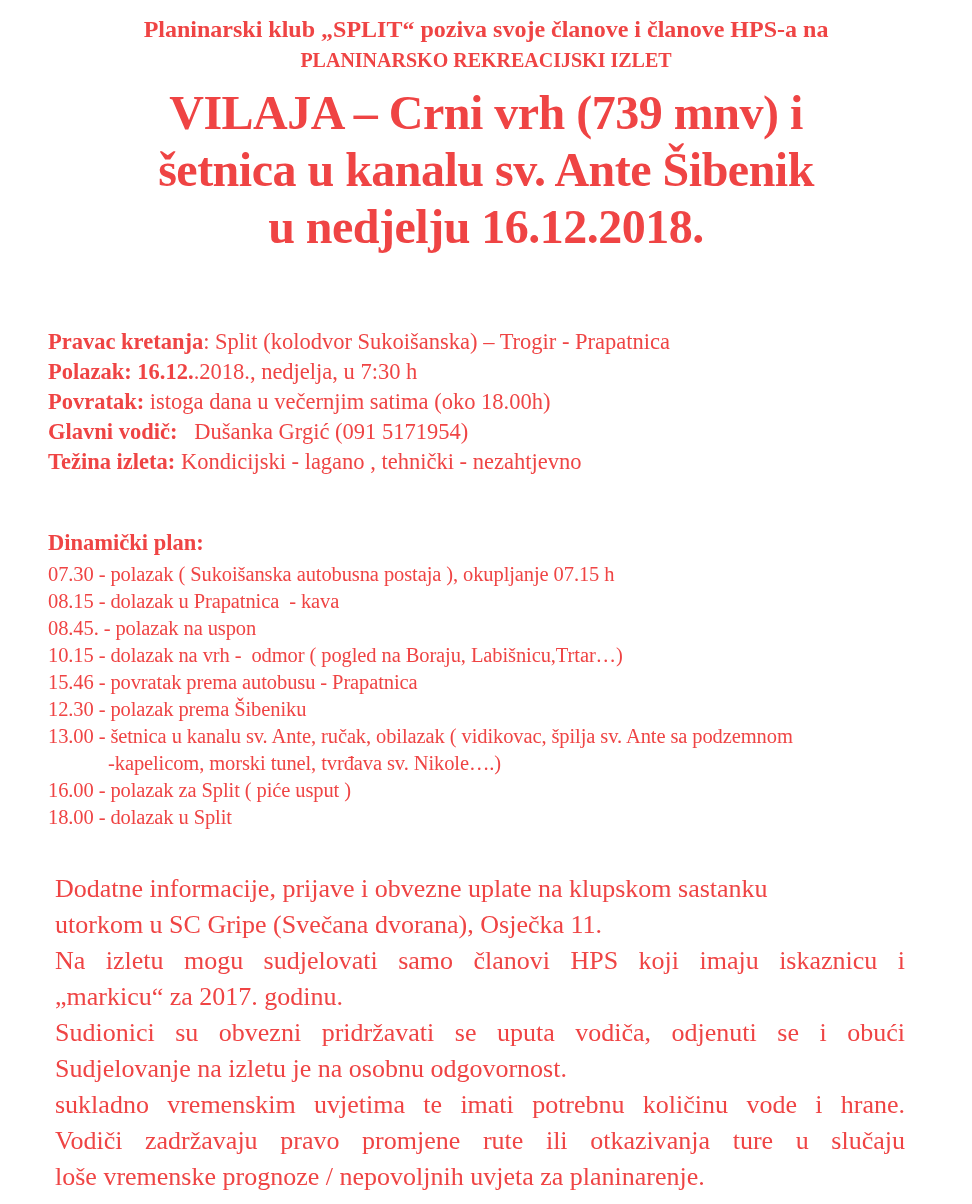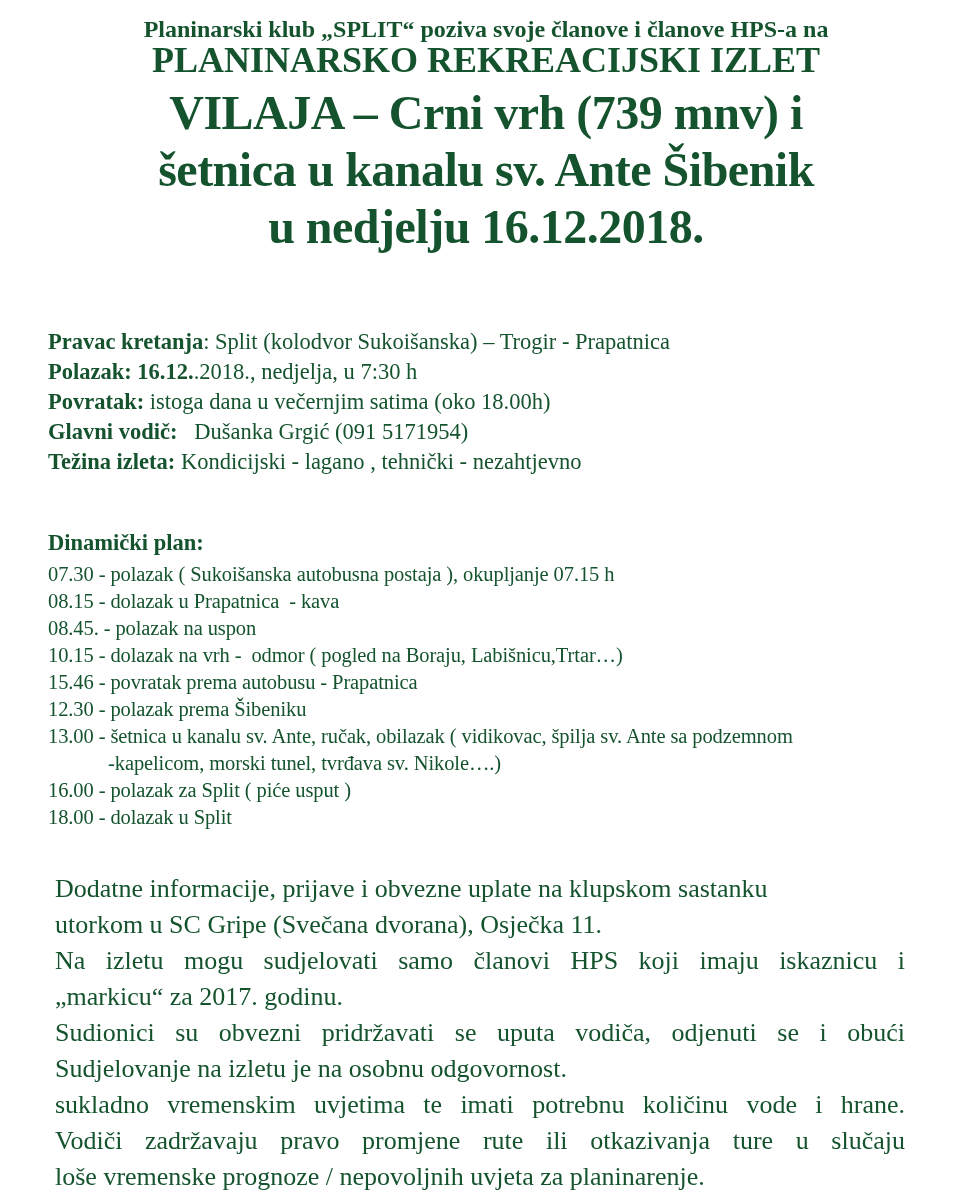--- a/index.html
+++ b/index.html
@@ -5,41 +5,41 @@
   html, body {
     margin: 0;
     padding: 0;
     background: #ffffff;
   }
   .page {
     position: relative;
     width: 972px;
     height: 1204px;
     background: #ffffff;
-    color: #14532d;
+    color: #ef4444;
     font-family: "Liberation Serif", "DejaVu Serif", serif;
     overflow: hidden;
   }
   .b { font-weight: bold; }
 
   
   .header {
     position: absolute;
     top: 14px;
     left: 0;
     width: 972px;
     text-align: center;
     font-weight: bold;
   }
   .header-line1 {
     font-size: 24px;
     line-height: 30px;
   }
   .header-line2 {
-    font-size: 36px;
+    font-size: 20px;
     line-height: 33px;
   }
 
   
   .title {
     position: absolute;
     top: 84px;
     left: 0;
     width: 972px;
     text-align: center;

